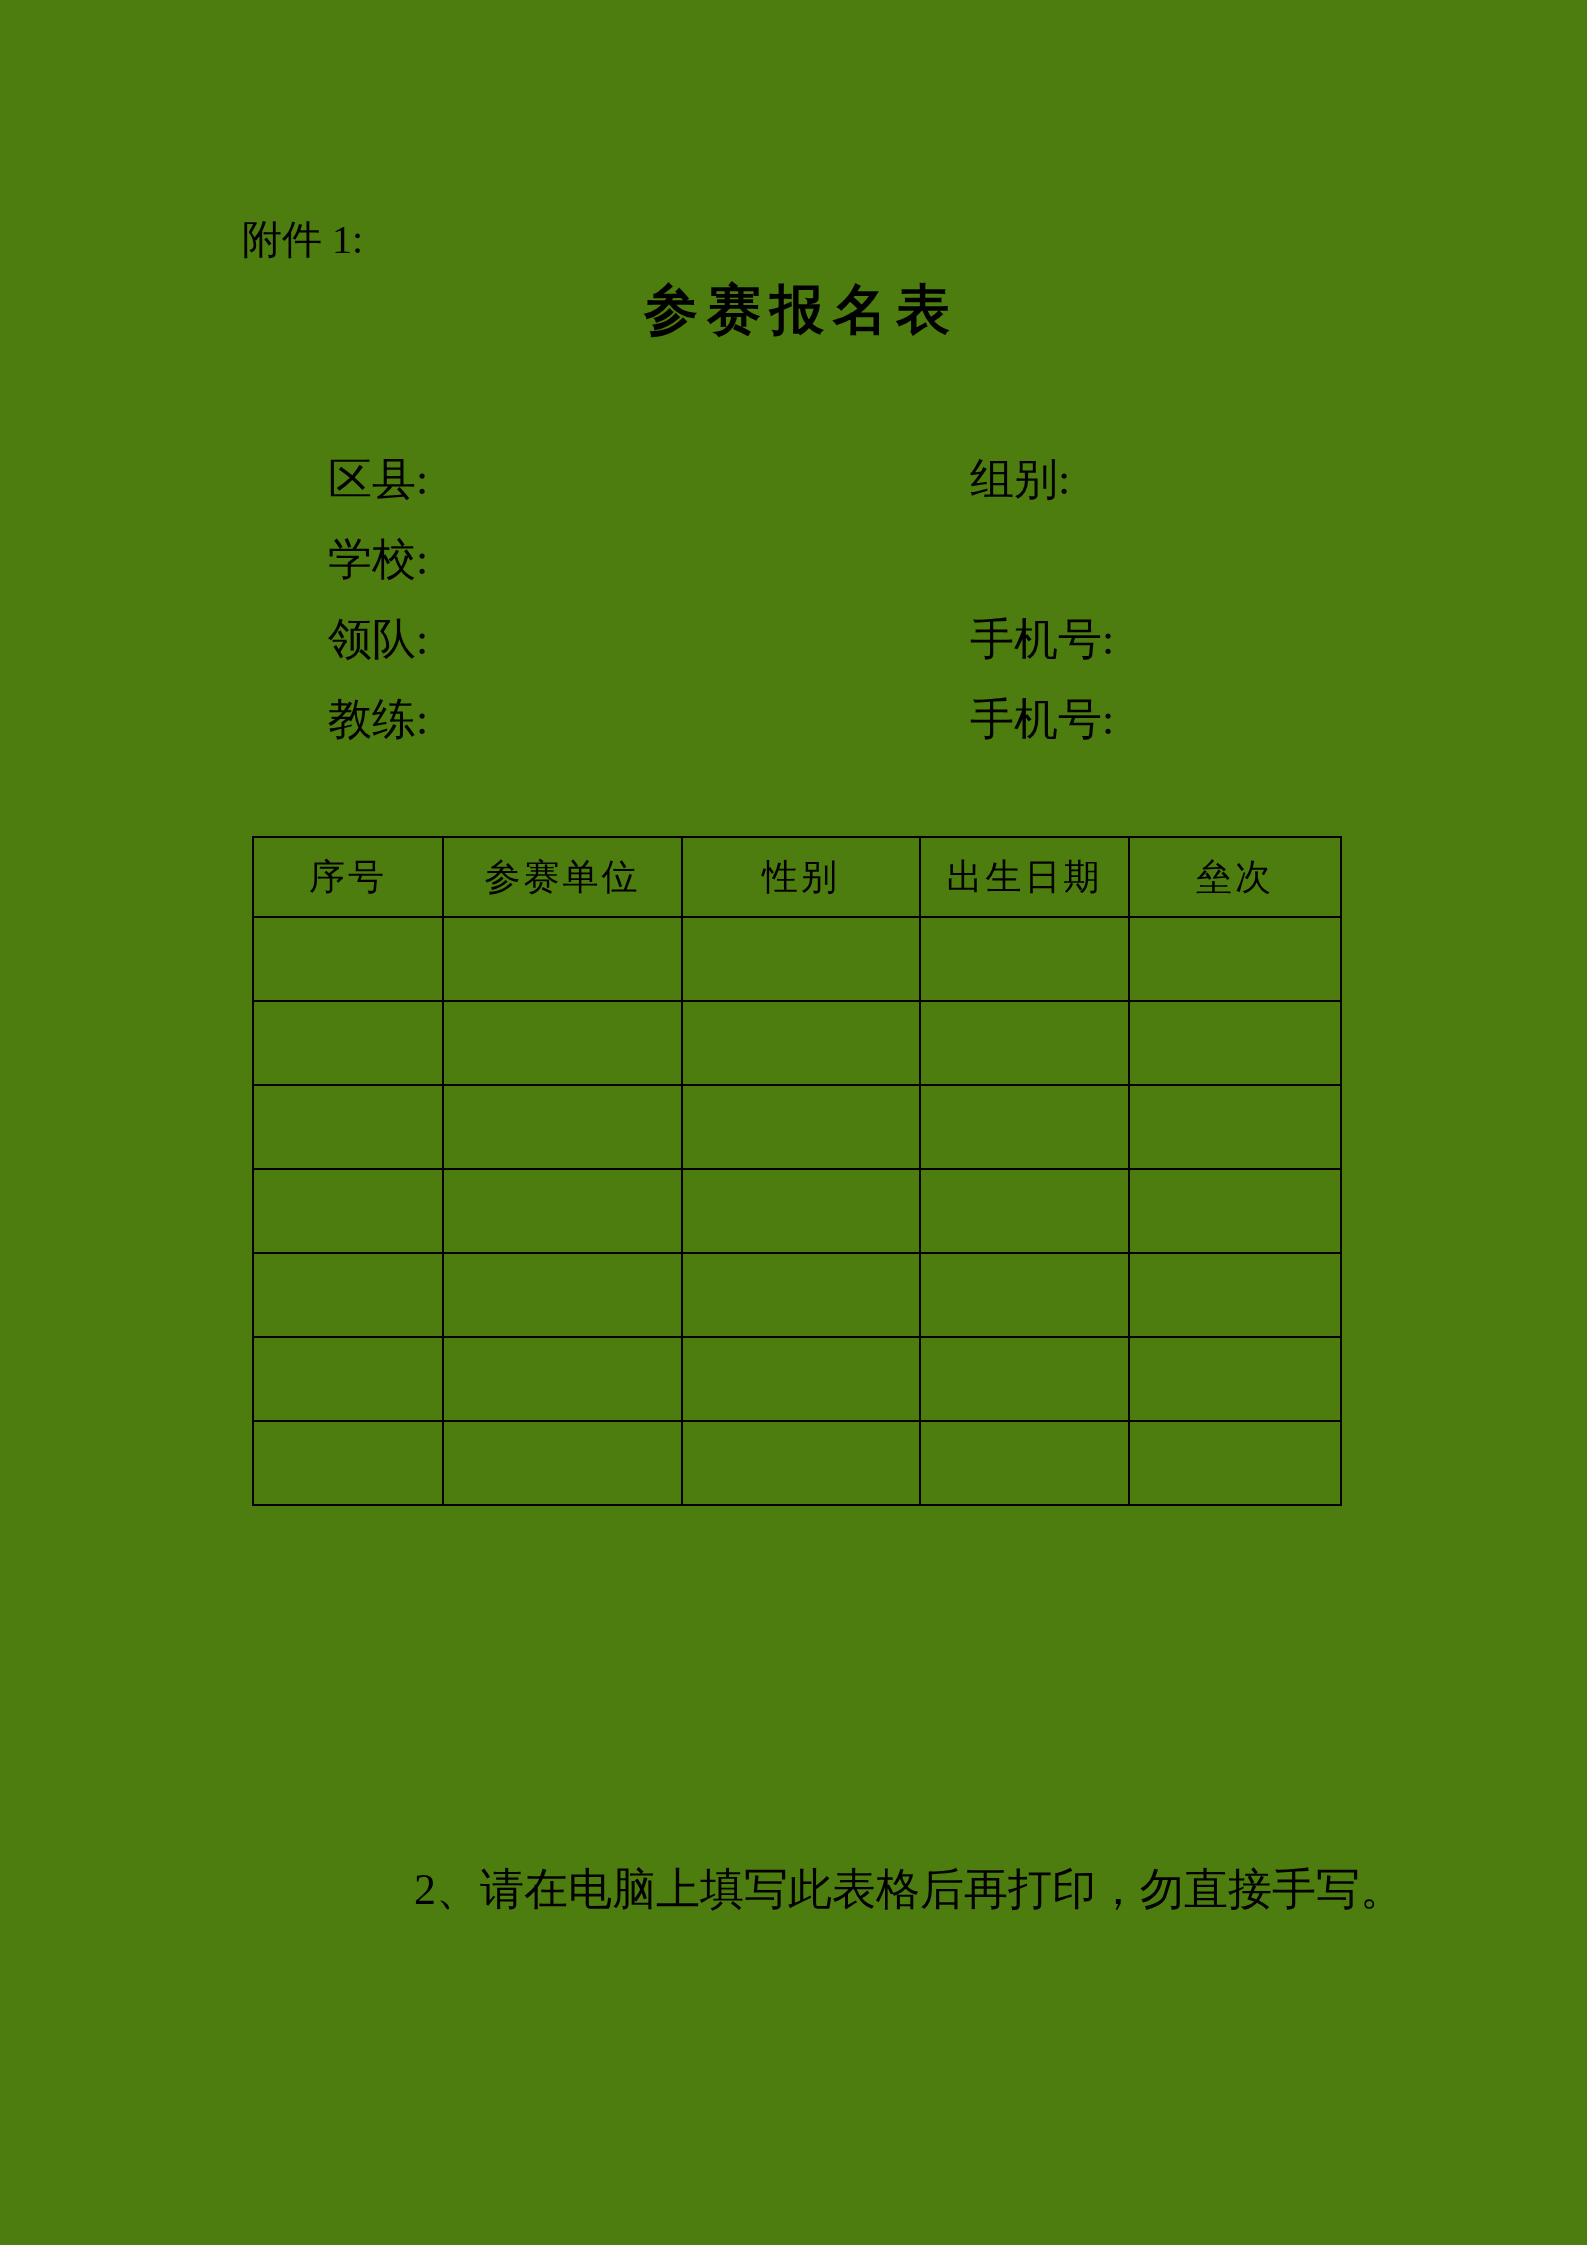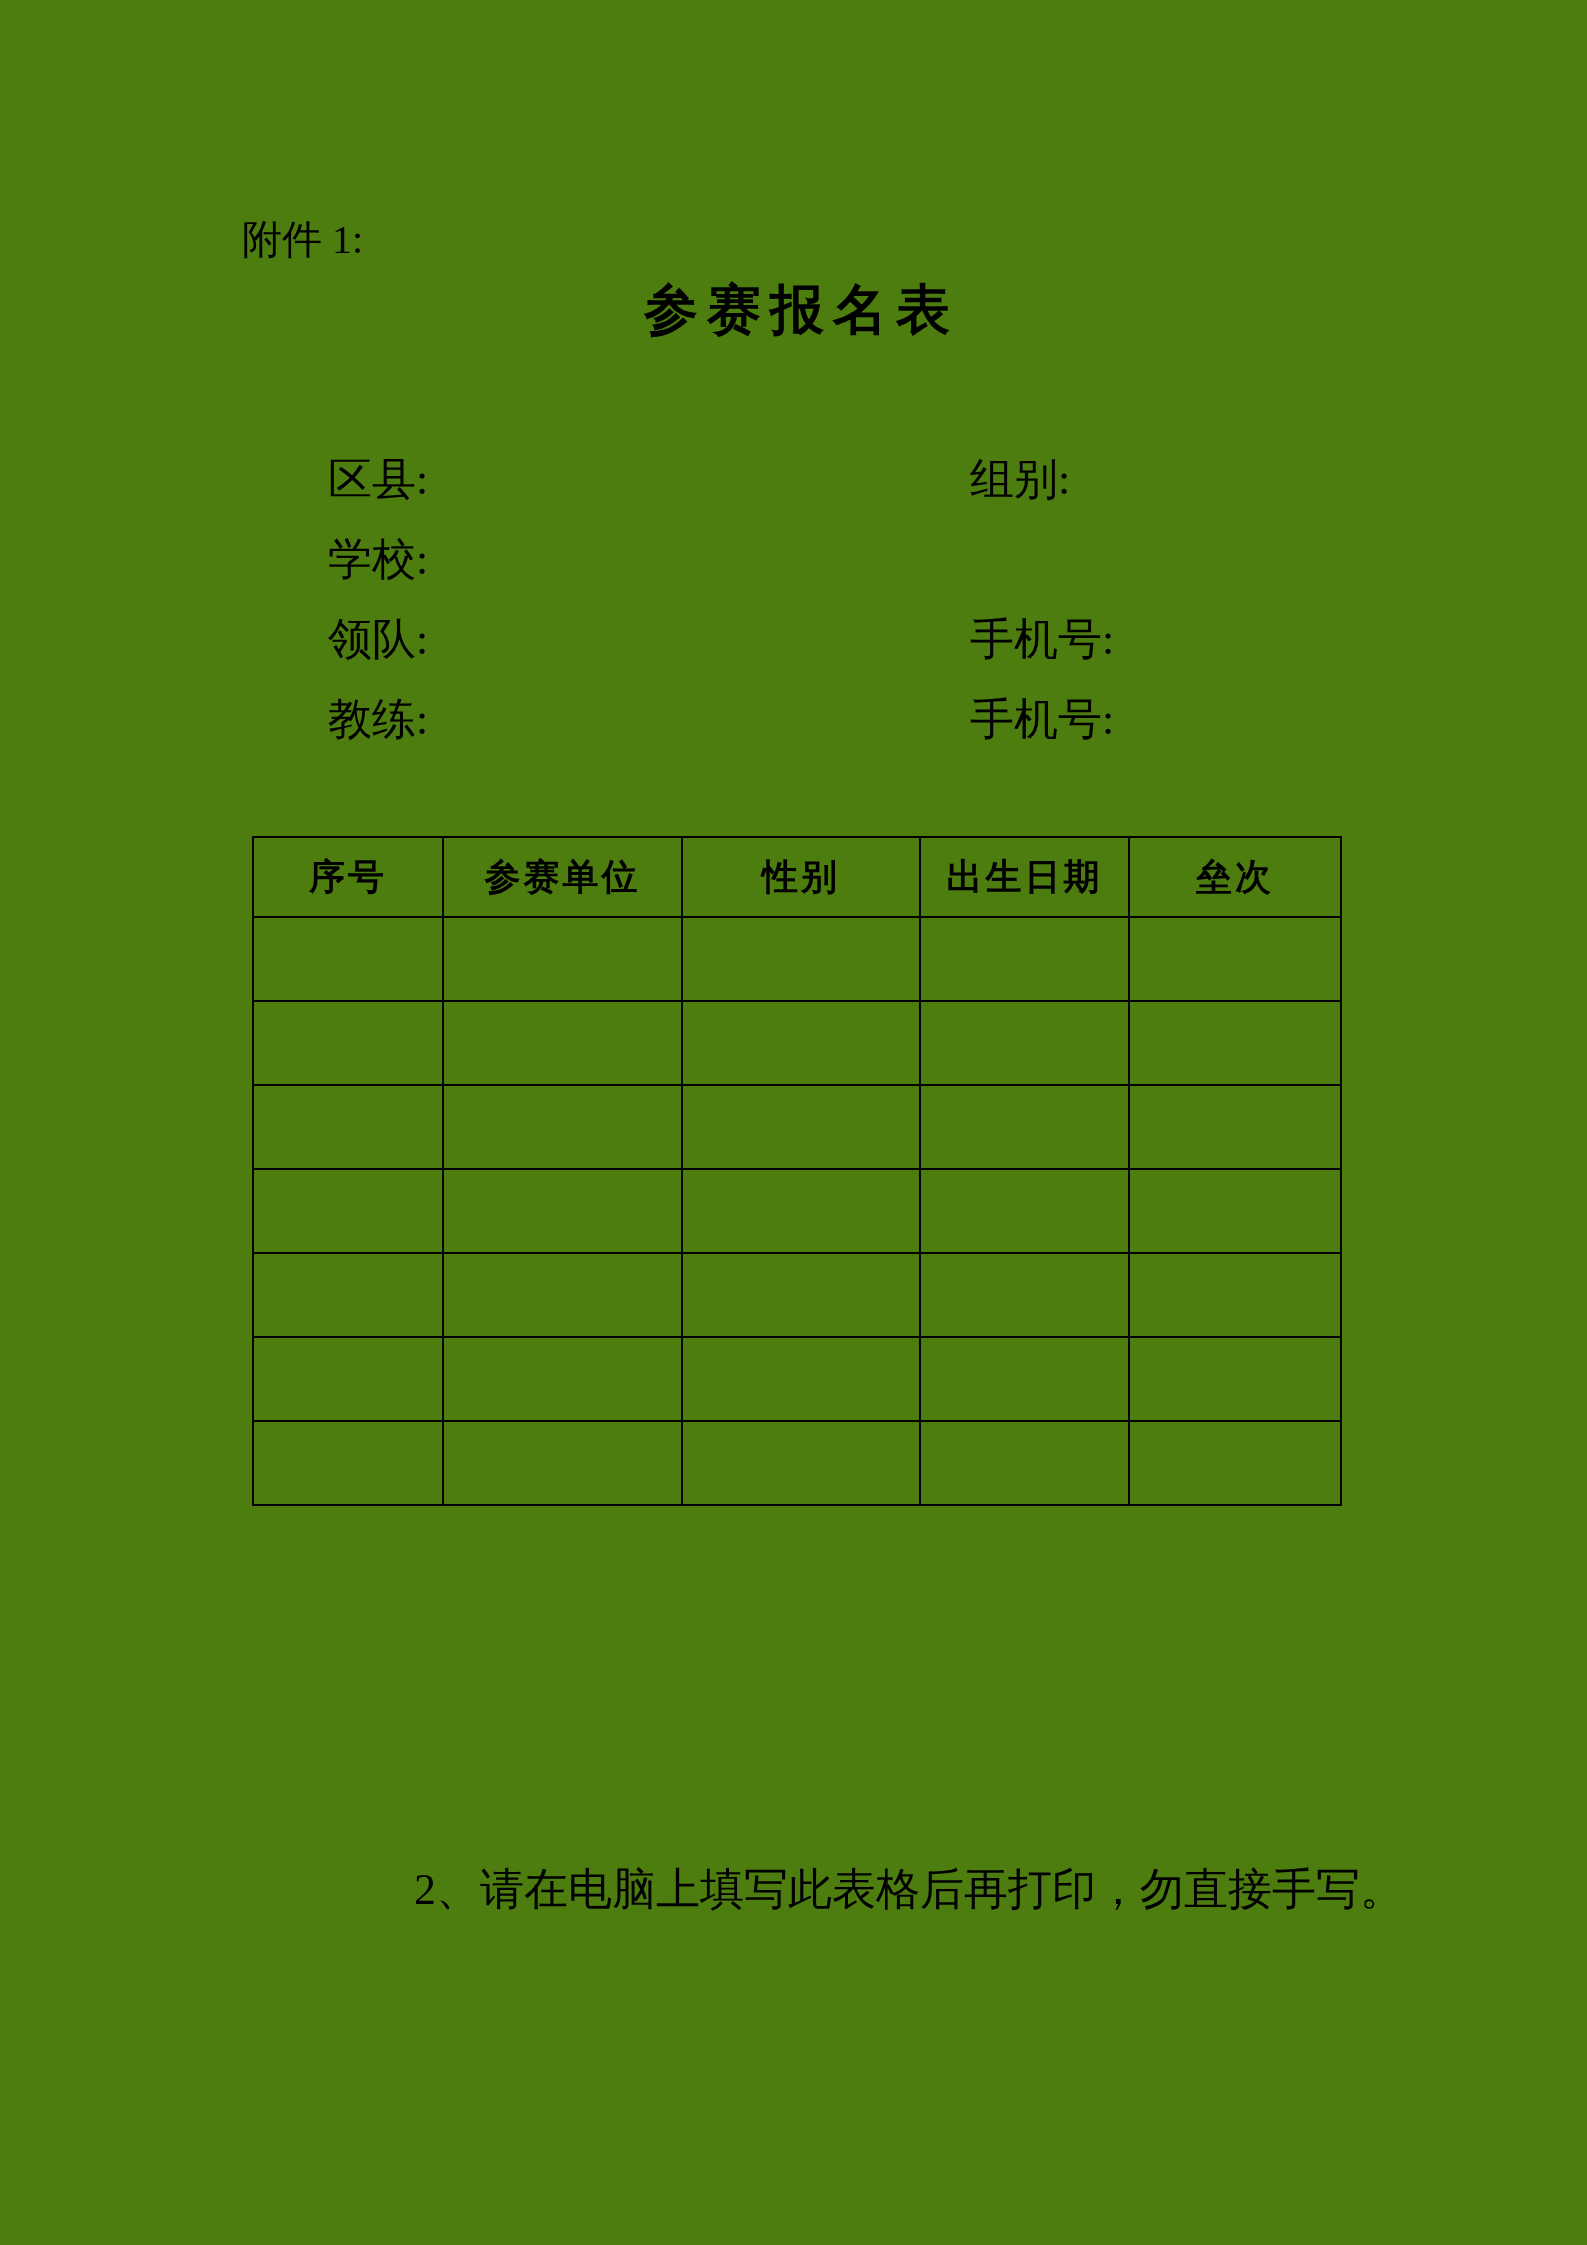--- a/index.html
+++ b/index.html
@@ -64,21 +64,21 @@
     table-layout: fixed;
   }
   table.roster th,
   table.roster td {
     border: 2px solid #000000;
     padding: 0;
   }
   table.roster thead tr { height: 80px; }
   table.roster tbody tr { height: 84px; }
   table.roster th {
-    font-weight: bold;
+    font-weight: normal;
     font-size: 36px;
     text-align: center;
     vertical-align: middle;
     letter-spacing: 3px;
   }
 
   .stamp-line {
     left: 244px;
     top: 1616px;
     font-size: 42px;

